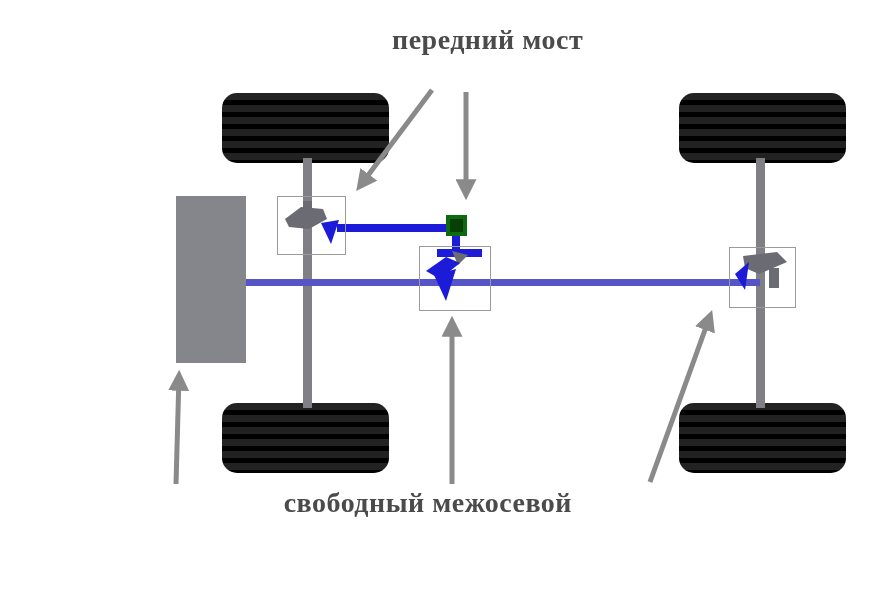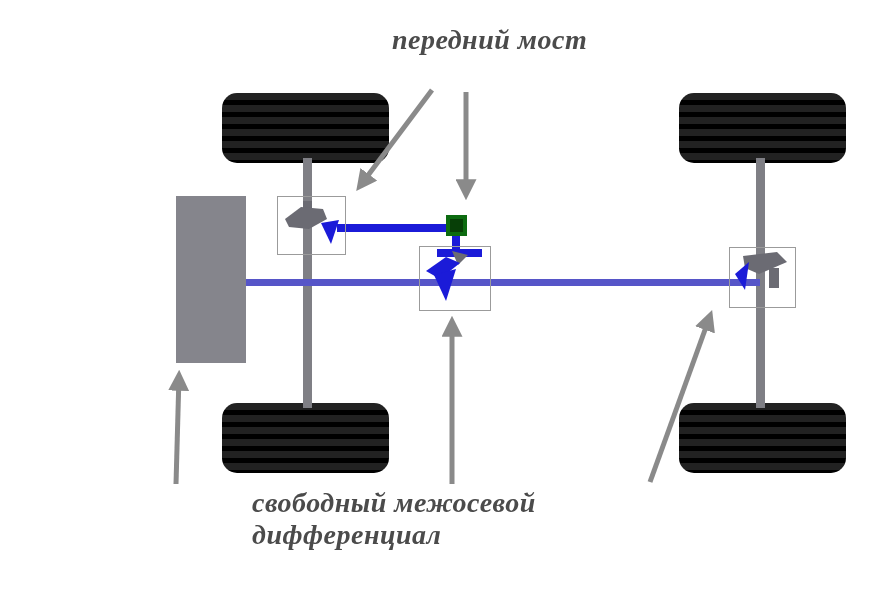--- a/index.html
+++ b/index.html
@@ -13,21 +13,21 @@
     --gear:#6b6b73;
     --arrow:#8a8a8a;
     --label-text:#4b4b4b;
     --box-border:#9b9b9b;
     --lever-green:#0c6b10;
     --lever-green-dark:#073f07;
   }
   html,body{margin:0;padding:0;background:var(--background);}
   .canvas{
     position:relative;width:881px;height:601px;background:var(--background);
-    overflow:hidden;font-family:"Liberation Serif","DejaVu Serif",serif;font-style:italic;
+    overflow:hidden;font-family:"Liberation Serif","DejaVu Serif",serif;
   }
   .tire{
     position:absolute;width:167px;height:70px;border-radius:15px;
     background:repeating-linear-gradient(180deg, var(--tire) 0 7px, var(--tire-stripe) 7px 12px);
   }
   .axle{position:absolute;width:9px;background:var(--metal);}
   .engine{position:absolute;left:176px;top:196px;width:70px;height:167px;background:var(--engine);}
   .main-shaft{position:absolute;left:246px;top:279px;width:514px;height:7px;background:var(--main-shaft);}
   .front-shaft{position:absolute;left:337px;top:224px;width:113px;height:8px;background:var(--front-shaft);}
   .transfer-stub{position:absolute;left:452px;top:235px;width:8px;height:16px;background:var(--front-shaft);}
@@ -43,21 +43,21 @@
   .gear-svg{position:absolute;overflow:visible;}
   .fill-gear{fill:var(--gear);}
   .fill-blue{fill:var(--front-shaft);}
   .arrows-svg{position:absolute;left:0;top:0;width:881px;height:605px;pointer-events:none;}
   .arrow-line{stroke:var(--arrow);stroke-width:5;fill:none;}
   .arrow-fill{fill:var(--arrow);}
   .label{
     position:absolute;color:var(--label-text);font-weight:700;font-size:28px;
     letter-spacing:0.5px;white-space:nowrap;line-height:1.15;
   }
-  .label-center-diff{white-space:normal;text-align:left;width:320px;}
+  .label-center-diff{white-space:normal;text-align:right;width:320px;}
 </style>
 </head>
 <body>
 
 <div class="canvas">
 
   <div class="tire" style="left:222px;top:93px;"></div>
   <div class="tire" style="left:679px;top:93px;"></div>
   <div class="tire" style="left:222px;top:403px;"></div>
   <div class="tire" style="left:679px;top:403px;"></div>
@@ -104,16 +104,15 @@
     <line x1="432" y1="90" x2="360" y2="186" class="arrow-line" marker-end="url(#arrowhead)"></line>
     <line x1="466" y1="92" x2="466" y2="194" class="arrow-line" marker-end="url(#arrowhead)"></line>
     <line x1="176" y1="484" x2="179" y2="376" class="arrow-line" marker-end="url(#arrowhead)"></line>
     <line x1="452" y1="484" x2="452" y2="322" class="arrow-line" marker-end="url(#arrowhead)"></line>
     <line x1="650" y1="482" x2="710" y2="316" class="arrow-line" marker-end="url(#arrowhead)"></line>
   </svg>
 
   <div class="label" style="left:392px;top:24px;">передний мост</div>
   <div class="label label-center-diff" style="left:252px;top:487px;">
     <div>свободный межосевой</div>
-    <div>дифференциал</div>
   </div>
 
 </div>
 
 </body></html>

